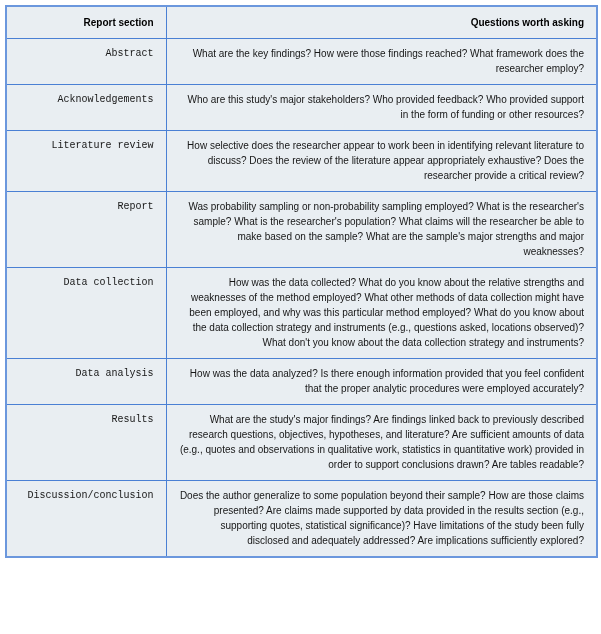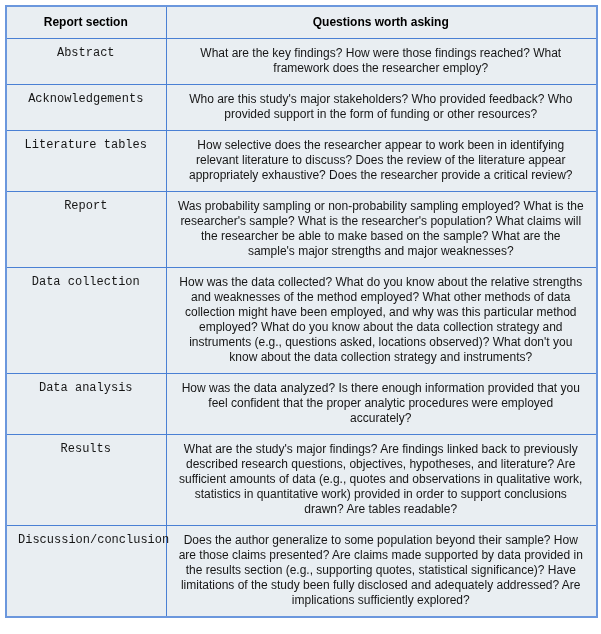--- a/index.html
+++ b/index.html
@@ -20,25 +20,25 @@
     border-collapse: collapse;
     border: 2px solid #6b97dd;
     table-layout: fixed;
     background: #e9eef2;
   }
   table.report-table th,
   table.report-table td {
     border: 1px solid #4a80d4;
     background: #e9eef2;
     color: #161616;
-    font-size: 12px;
+    font-size: 10px;
     line-height: 15px;
     vertical-align: top;
     padding: 7px 12px 8px 11px;
-    text-align: center;
+    text-align: right;
     box-sizing: border-box;
   }
   table.report-table th {
     font-weight: bold;
     color: #000000;
     padding-top: 8px;
     padding-bottom: 8px;
   }
   col.col-section { width: 160px; }
   col.col-question { width: 431px; }
@@ -62,21 +62,21 @@
     <tbody>
       <tr>
         <td class="section-cell">Abstract</td>
         <td>What are the key findings? How were those findings reached? What framework does the researcher employ?</td>
       </tr>
       <tr>
         <td class="section-cell">Acknowledgements</td>
         <td>Who are this study's major stakeholders? Who provided feedback? Who provided support in the form of funding or other resources?</td>
       </tr>
       <tr>
-        <td class="section-cell">Literature tables</td>
+        <td class="section-cell">Literature review</td>
         <td>How selective does the researcher appear to work been in identifying relevant literature to discuss? Does the review of the literature appear appropriately exhaustive? Does the researcher provide a critical review?</td>
       </tr>
       <tr>
         <td class="section-cell">Report</td>
         <td>Was probability sampling or non-probability sampling employed? What is the researcher's sample? What is the researcher's population? What claims will the researcher be able to make based on the sample? What are the sample's major strengths and major weaknesses?</td>
       </tr>
       <tr>
         <td class="section-cell">Data collection</td>
         <td>How was the data collected? What do you know about the relative strengths and weaknesses of the method employed? What other methods of data collection might have been employed, and why was this particular method employed? What do you know about the data collection strategy and instruments (e.g., questions asked, locations observed)? What don't you know about the data collection strategy and instruments?</td>
       </tr>

